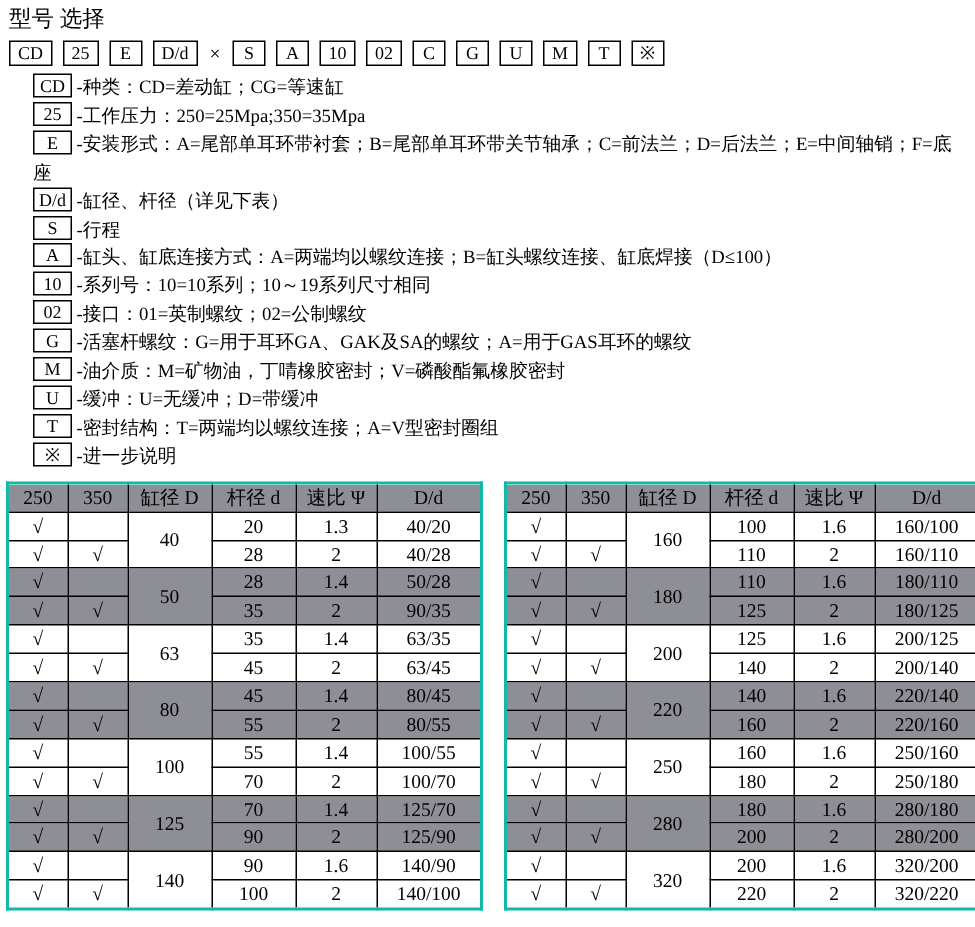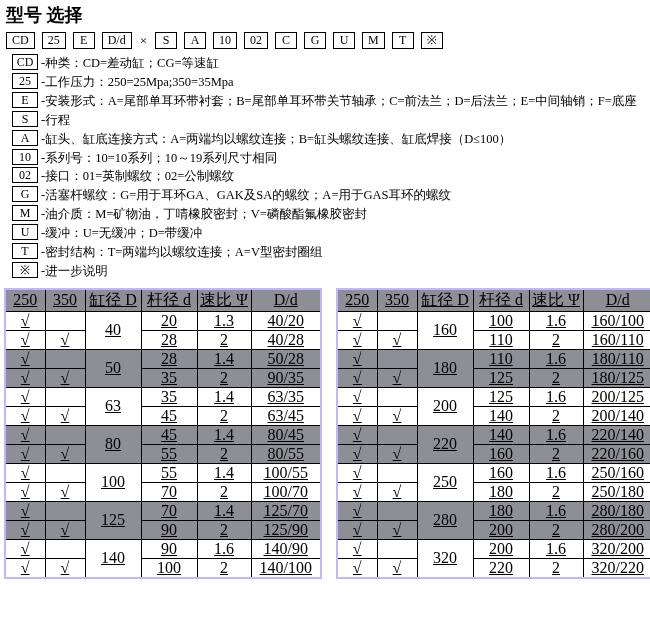--- a/index.html
+++ b/index.html
@@ -1,36 +1,36 @@
 <!DOCTYPE html>
 <html><head>
 <meta charset="utf-8">
 <style>
   html,body{margin:0;padding:0;background:#fff;color:#000;}
   body{width:650px;height:618px;overflow:hidden;
        font-family:"Liberation Serif","DejaVu Serif",serif;}
   .page{padding:2px 4px 0 4px;}
 
-  .title{font-size:18px;font-weight:bold;margin:1px 0 5px 2px;}
+  .title{font-size:15px;font-weight:normal;margin:1px 0 5px 2px;}
 
   .code-row{display:flex;align-items:center;gap:7px;margin:0 0 5px 2px;
             font-size:12px;}
   .code-box{border:1px solid #000;padding:0 5px;min-width:10px;height:15px;
             line-height:15px;text-align:center;white-space:nowrap;}
   .code-sep{padding:0 1px;font-size:13px;}
 
-  .legend{margin-left:8px;}
+  .legend{margin-left:18px;}
   .legend-line{font-size:12.5px;line-height:18.9px;}
   .legend-code{display:inline-block;border:1px solid #000;min-width:18px;
                padding:0 3px;height:14px;line-height:14px;text-align:center;
                font-size:12px;margin-right:3px;vertical-align:1px;}
 
   .tables{display:flex;gap:14px;margin-top:7px;}
   table{border-collapse:collapse;table-layout:fixed;width:316px;
-        font-size:16px;border:2px solid #c4b5fd;text-decoration:underline;}
+        font-size:13px;border:2px solid #14b8a6;}
   th,td{border:1px solid #000;text-align:center;padding:0;height:17.9px;
         font-weight:normal;overflow:hidden;white-space:nowrap;}
   thead th{background:#8e8e97;}
   tr.shaded td{background:#8e8e97;}
 </style>
 </head>
 <body>
 
 <div class="page">
 
@@ -51,20 +51,21 @@
       <span class="code-box">U</span>
       <span class="code-box">M</span>
       <span class="code-box">T</span>
       <span class="code-box">※</span>
     </div>
 
   <div class="legend">
       <div class="legend-line"><span class="legend-code">CD</span><span>-种类：CD=差动缸；CG=等速缸</span></div>
       <div class="legend-line"><span class="legend-code">25</span><span>-工作压力：250=25Mpa;350=35Mpa</span></div>
       <div class="legend-line"><span class="legend-code">E</span><span>-安装形式：A=尾部单耳环带衬套；B=尾部单耳环带关节轴承；C=前法兰；D=后法兰；E=中间轴销；F=底座</span></div>
+      <div class="legend-line"><span class="legend-code">D/d</span><span>-缸径、杆径（详见下表）</span></div>
       <div class="legend-line"><span class="legend-code">S</span><span>-行程</span></div>
       <div class="legend-line"><span class="legend-code">A</span><span>-缸头、缸底连接方式：A=两端均以螺纹连接；B=缸头螺纹连接、缸底焊接（D≤100）</span></div>
       <div class="legend-line"><span class="legend-code">10</span><span>-系列号：10=10系列；10～19系列尺寸相同</span></div>
       <div class="legend-line"><span class="legend-code">02</span><span>-接口：01=英制螺纹；02=公制螺纹</span></div>
       <div class="legend-line"><span class="legend-code">G</span><span>-活塞杆螺纹：G=用于耳环GA、GAK及SA的螺纹；A=用于GAS耳环的螺纹</span></div>
       <div class="legend-line"><span class="legend-code">M</span><span>-油介质：M=矿物油，丁啨橡胶密封；V=磷酸酯氟橡胶密封</span></div>
       <div class="legend-line"><span class="legend-code">U</span><span>-缓冲：U=无缓冲；D=带缓冲</span></div>
       <div class="legend-line"><span class="legend-code">T</span><span>-密封结构：T=两端均以螺纹连接；A=V型密封圈组</span></div>
       <div class="legend-line"><span class="legend-code">※</span><span>-进一步说明</span></div>
     </div>

